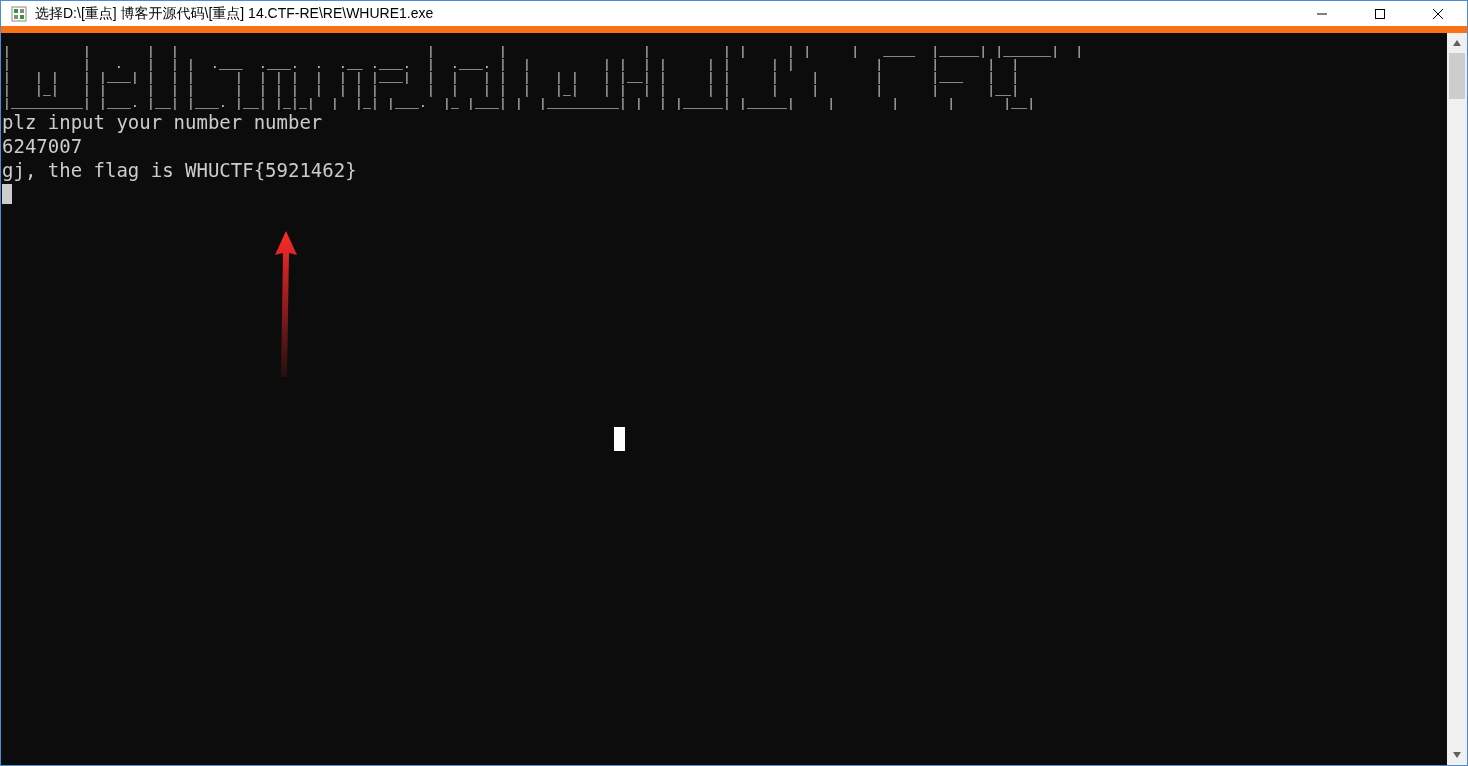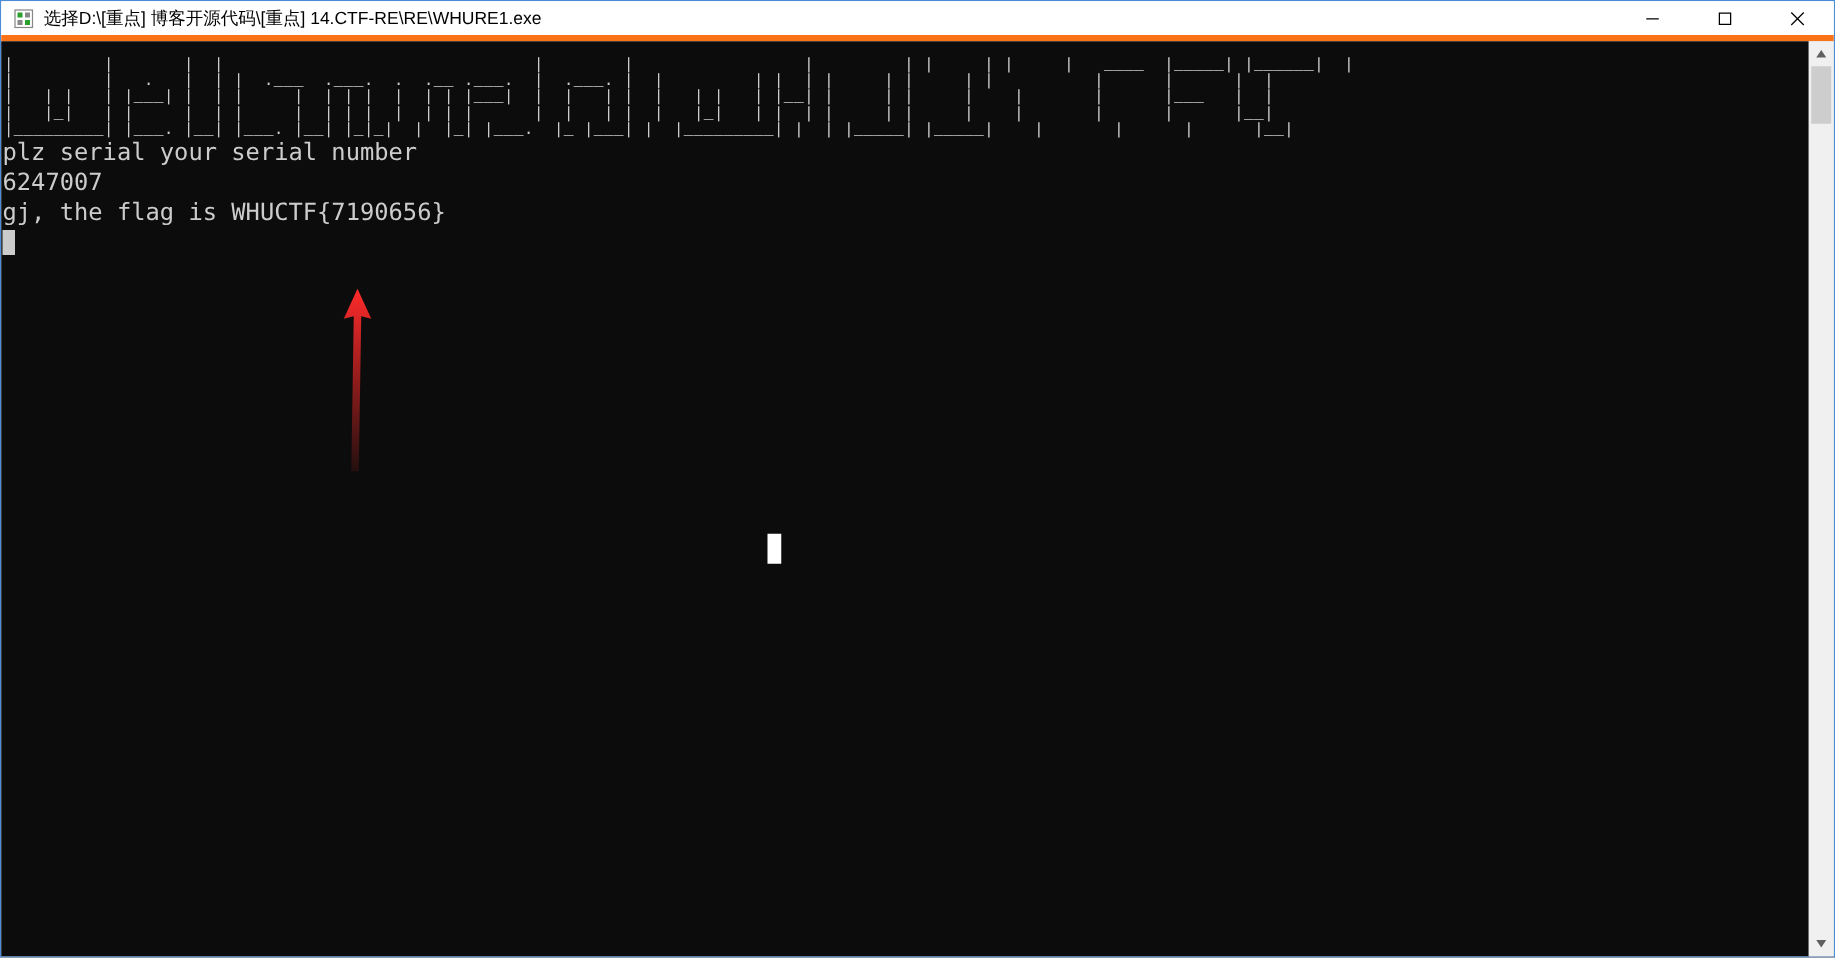--- a/index.html
+++ b/index.html
@@ -1,18 +1,18 @@
 <!DOCTYPE html>
 <html><head>
   <meta charset="utf-8">
   <style>
     * { margin: 0; padding: 0; box-sizing: border-box; }
     html, body { width: 1468px; height: 766px; overflow: hidden; font-family: "Segoe UI", Tahoma, sans-serif; background: #fff; }
     .window { width: 1468px; height: 766px; border: 1px solid #4a8cd8; display: flex; flex-direction: column; background: #fff; }
-    .titlebar { height: 32px; background: #ffffff; display: flex; align-items: center; border-bottom: 5px solid #f97316; }
+    .titlebar { height: 32px; background: #ffffff; display: flex; align-items: center; border-bottom: 7px solid #f97316; }
     .app-icon { width: 16px; height: 16px; margin-left: 10px; margin-right: 8px; display: inline-block; }
     .app-icon svg { display: block; }
     .title-text { font-size: 14px; color: #000; flex: 0 0 auto; }
     .title-spacer { flex: 1; }
     .win-controls { display: flex; height: 100%; }
     .win-btn { width: 58px; height: 100%; display: flex; align-items: center; justify-content: center; cursor: pointer; }
     .win-btn svg { stroke: #000; stroke-width: 1; fill: none; }
     .client { flex: 1; display: flex; background: #0c0c0c; position: relative; }
     .console { flex: 1; position: relative; color: #cccccc; font-family: "NSimSun","SimSun","Consolas",monospace; font-size: 19px; line-height: 24px; padding: 0; }
     .ascii-art { color: #cccccc; font-family: "Consolas","Courier New",monospace; font-size: 13px; line-height: 13px; white-space: pre; margin-top: 12px; margin-left: 2px; letter-spacing: 0.2px; }
@@ -64,23 +64,23 @@
     </div>
   </div>
 
   <div class="client">
     <div class="console">
       <div class="ascii-art">|         |       |  |                               |        |                 |         | |     | |     |   ____  |_____| |______|  |
 |         |   .   |  | |  .___  .___.  .  .__ .___.  |  .___. |  |         | |  | |     | |     | |          |      |      |  |
 |   | |   | |___| |  | |     |  | | |  |  | | |___|  |  |   | |  |   | |   | |__| |     | |     |    |       |      |___   |  |
 |   |_|   | |     |  | |     |  | | |  |  | | |      |  |   | |  |   |_|   | |  | |     | |     |    |       |      |      |__|
 |_________| |___. |__| |___. |__| |_|_|  |  |_| |___.  |_ |___| |  |_________| |  | |_____| |_____|    |       |      |      |__|</div>
-      <div class="term-line">plz serial your serial number</div>
+      <div class="term-line">plz input your number number</div>
       <div class="term-line">6247007</div>
-      <div class="term-line">gj, the flag is WHUCTF{7190656}</div>
+      <div class="term-line">gj, the flag is WHUCTF{5921462}</div>
       <span class="cursor-block"></span>
 
       <div class="text-cursor"></div>
 
       <div class="arrow-annot">
         <svg width="30" height="150" viewBox="0 0 30 150">
           <defs>
             <linearGradient id="arrgrad" x1="0" y1="0" x2="0" y2="1">
               <stop offset="0%" stop-color="#ff2a2a"></stop>
               <stop offset="100%" stop-color="#ff2a2a" stop-opacity="0.1"></stop>

